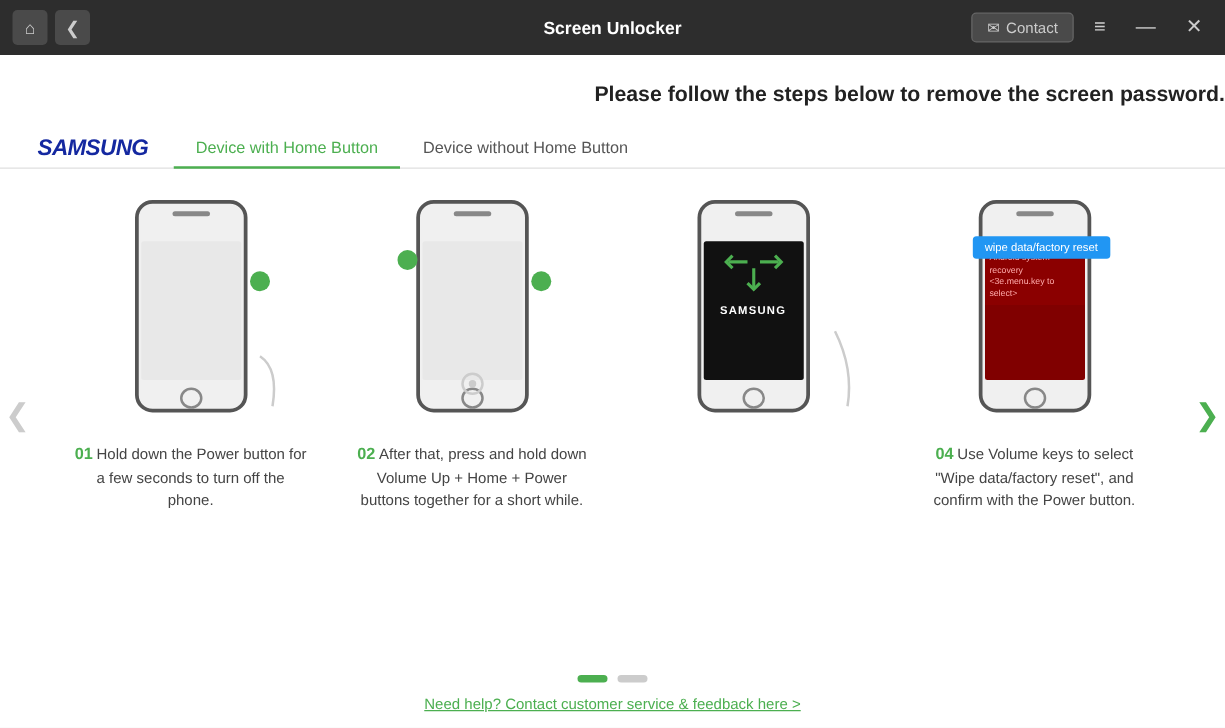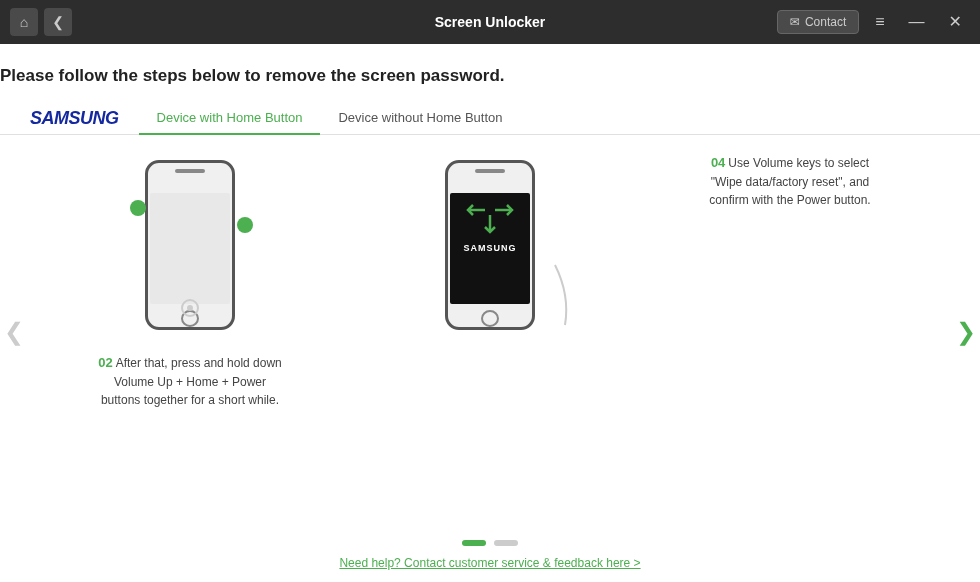--- a/index.html
+++ b/index.html
@@ -78,21 +78,21 @@
     .main-content {
       background: #ffffff;
       height: calc(582px - 44px);
       display: flex;
       flex-direction: column;
       position: relative;
     }
 
     
     .heading {
-      text-align: left;
+      text-align: right;
       padding: 22px 0 16px;
       font-size: 17px;
       font-weight: bold;
       color: #222;
     }
 
     
     .tabs-section {
       display: flex;
       align-items: center;
@@ -314,29 +314,47 @@
     <div class="tab active">Device with Home Button</div>
     <div class="tab">Device without Home Button</div>
   </div>
 
   <div class="steps-area">
 
     <button class="nav-arrow left">❮</button>
 
     <div class="steps-container">
 
-
       <div class="step">
         <div class="phone-wrap">
           <div class="phone">
             <div class="phone-speaker"></div>
             <div class="phone-screen"></div>
             <div class="phone-home"></div>
           </div>
 
+          <div class="dot-green" style="right: 22px; top: 72px;"></div>
+
+          <svg width="40" height="60" style="position:absolute; bottom: 10px; right: 10px;">
+            <path d="M 30 50 Q 35 20 20 10" stroke="#ccc" stroke-width="2" fill="none"></path>
+          </svg>
+        </div>
+        <div class="step-text">
+          <span class="step-num">01</span><span>Hold down the Power button for a few seconds to turn off the phone.</span>
+        </div>
+      </div>
+
+      <div class="step">
+        <div class="phone-wrap">
+          <div class="phone">
+            <div class="phone-speaker"></div>
+            <div class="phone-screen"></div>
+            <div class="phone-home"></div>
+          </div>
+
           <div class="dot-green" style="left: 25px; top: 55px;"></div>
 
           <div class="dot-green" style="right: 22px; top: 72px;"></div>
 
           <div style="position:absolute; bottom: 18px; left:50%; transform:translateX(-50%);">
             <svg width="30" height="30">
               <circle cx="15" cy="15" r="8" fill="none" stroke="#ccc" stroke-width="2"></circle>
               <circle cx="15" cy="15" r="3" fill="#ccc"></circle>
             </svg>
           </div>
@@ -370,20 +388,35 @@
             <div class="phone-home"></div>
           </div>
 
           <svg width="50" height="80" style="position:absolute; right: 0; bottom: 10px;">
             <path d="M 40 70 Q 45 40 30 10" stroke="#ccc" stroke-width="2" fill="none"></path>
           </svg>
         </div>
       </div>
 
       <div class="step">
+        <div class="phone-wrap" style="position:relative;">
+          <div class="phone">
+            <div class="phone-speaker"></div>
+            <div class="phone-screen-wipe">
+              <div style="width:100%;padding:3px;background:#8B0000;font-size:7px;color:#ffaaaa;line-height:1.4;text-align:left;padding-left:4px;">
+                Android system recovery<br>
+                &lt;3e.menu.key to select&gt;
+              </div>
+            </div>
+            <div class="phone-home"></div>
+          </div>
+
+          <div style="position:absolute; top: 44px; left: 50%; transform: translateX(-45%); background: #2196F3; color: white; font-size: 9px; padding: 4px 10px; border-radius: 3px; white-space: nowrap; z-index:5;">wipe data/factory reset</div>
+
+        </div>
         <div class="step-text">
           <span class="step-num">04</span><span>Use Volume keys to select "Wipe data/factory reset", and confirm with the Power button.</span>
         </div>
       </div>
 
     </div>
 
     <button class="nav-arrow right">❯</button>
 
   </div>

